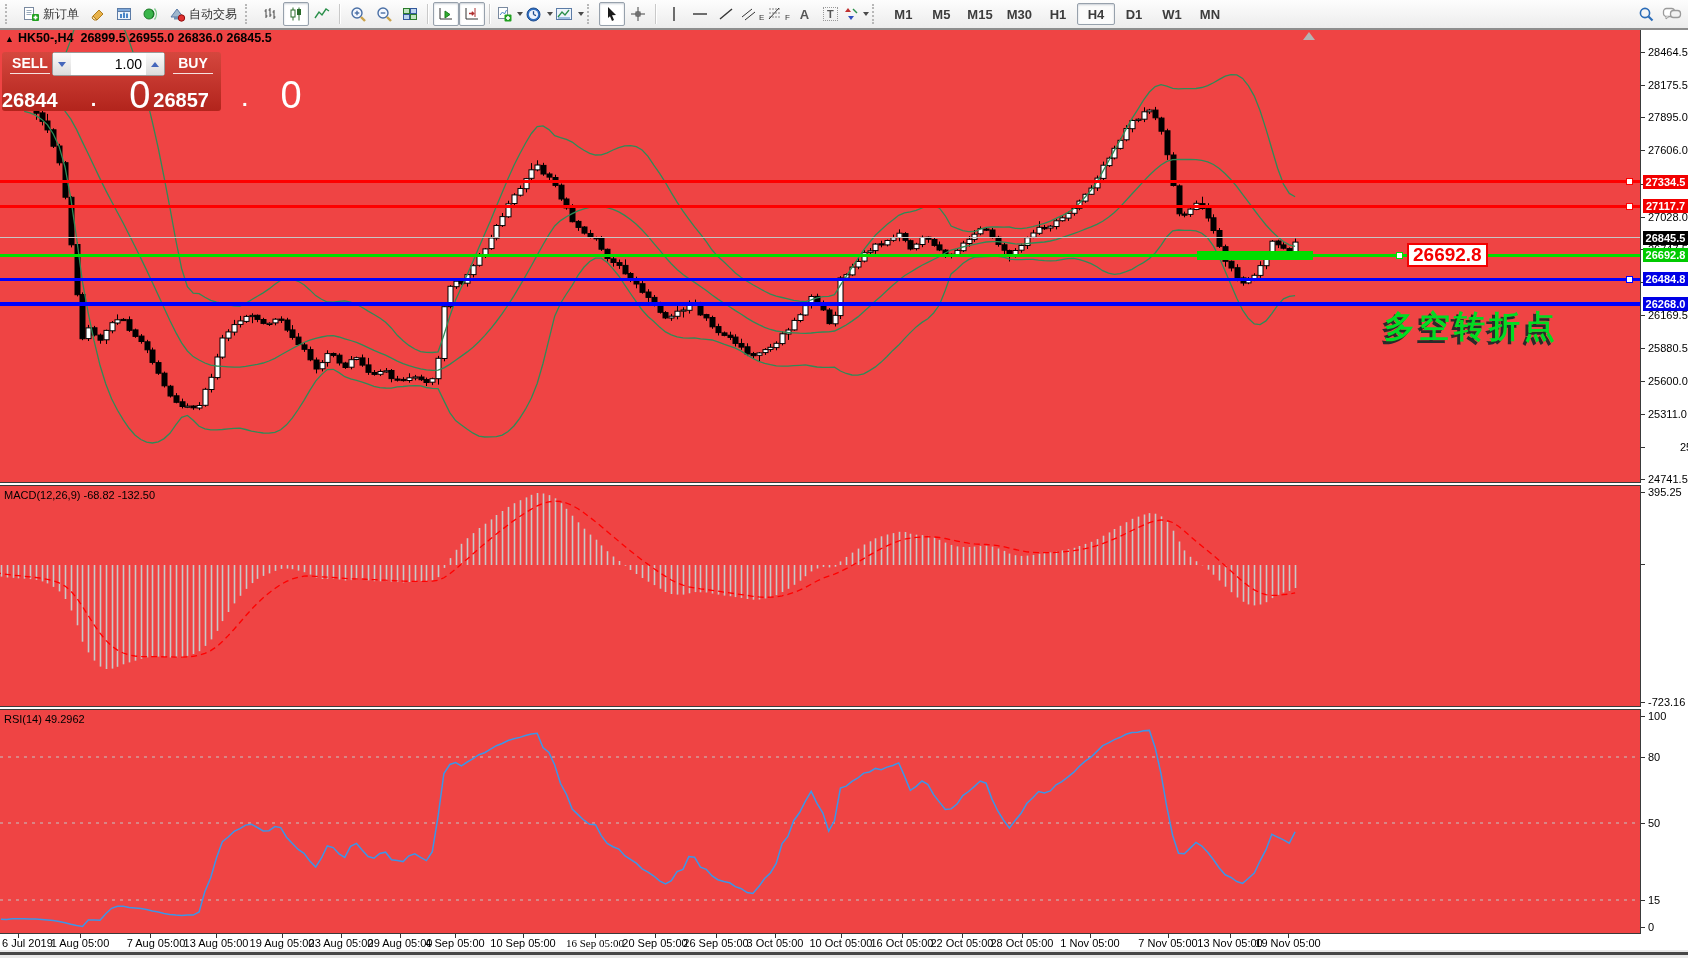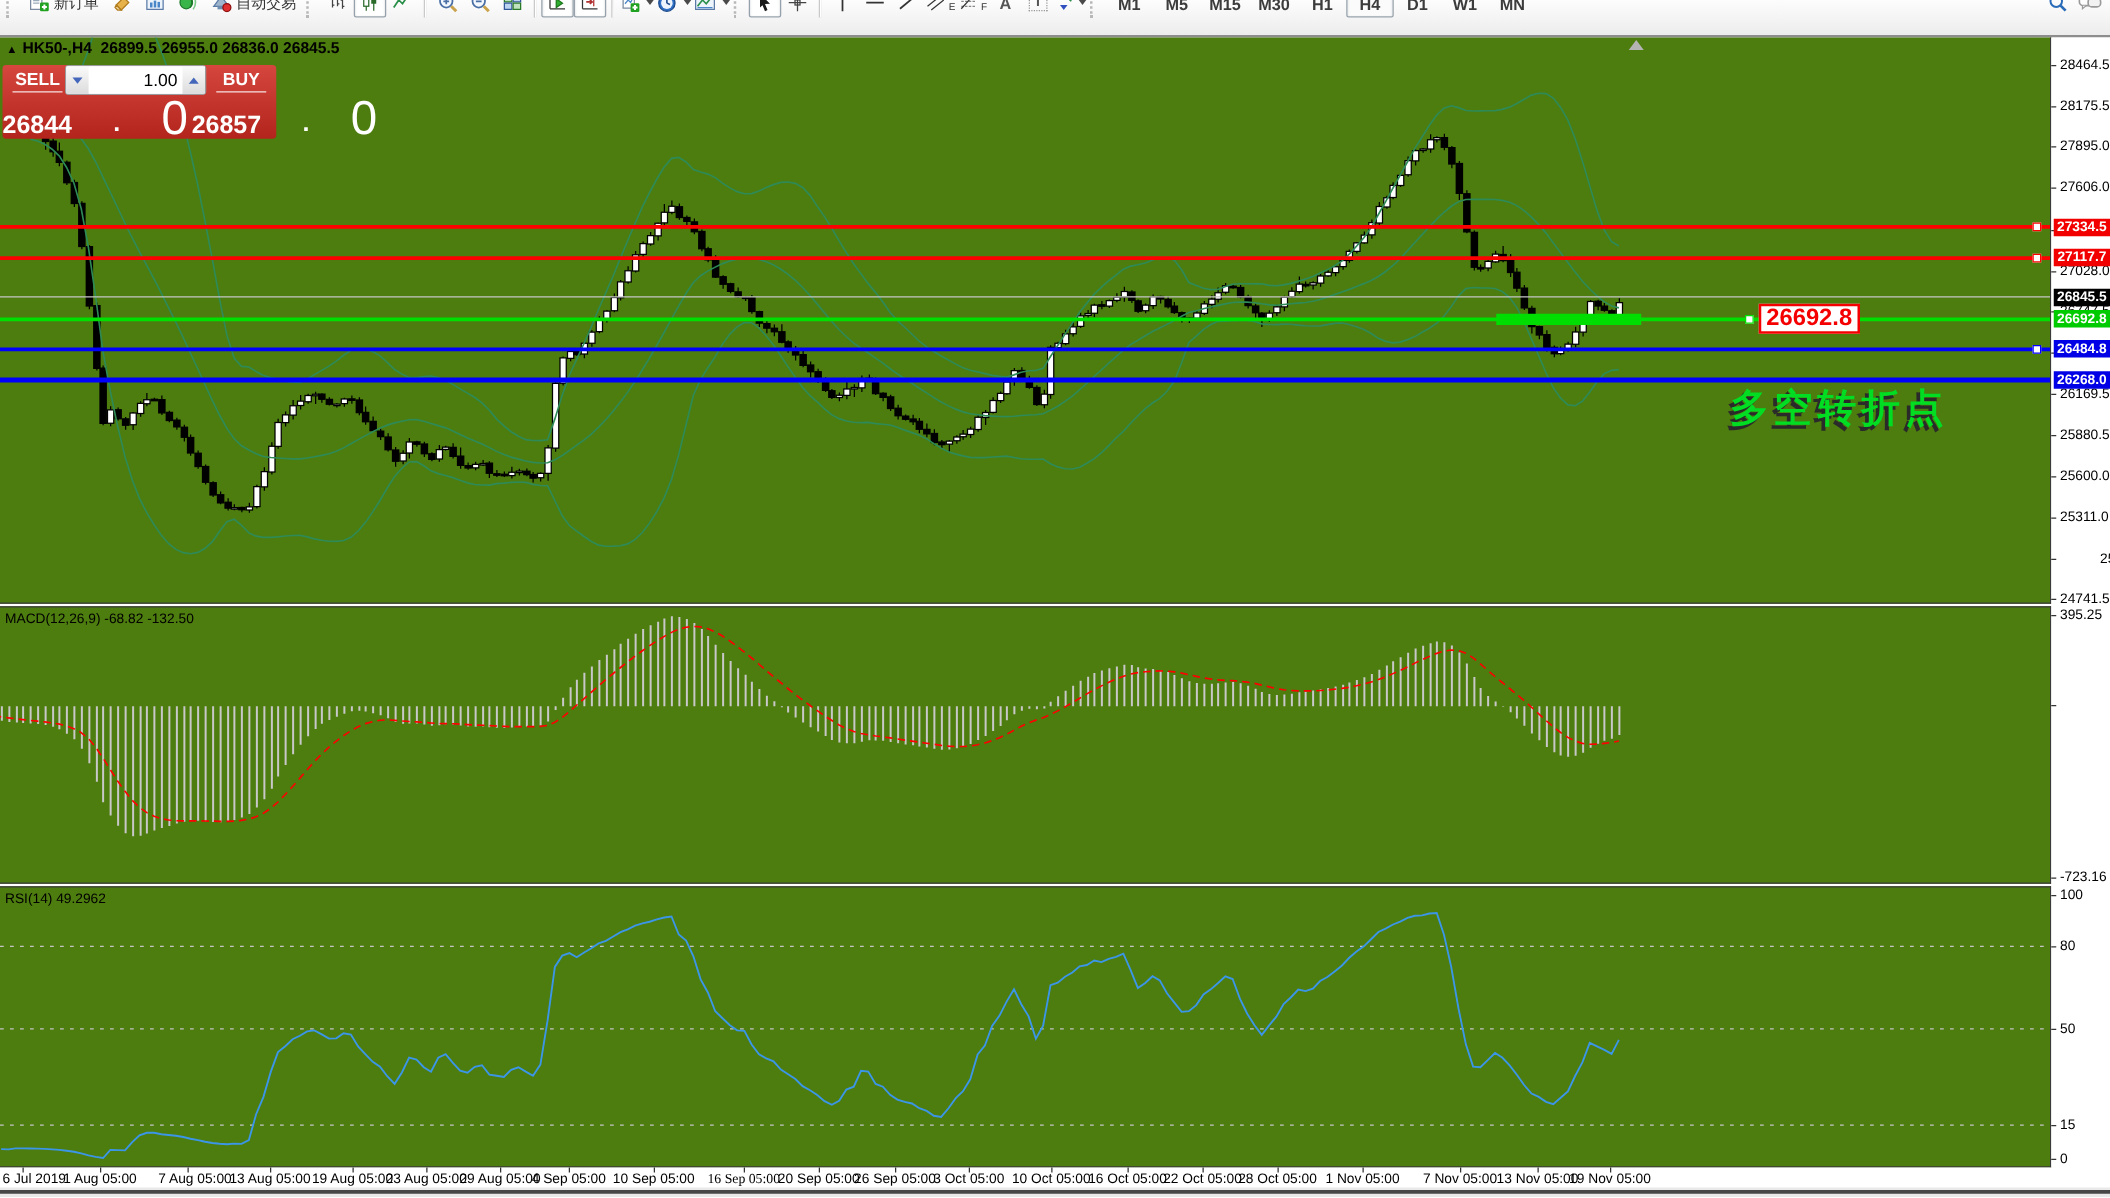--- a/index.html
+++ b/index.html
@@ -1,36 +1,36 @@
 <!DOCTYPE html>
 <html><head>
 <meta charset="utf-8">
 <style>
   html,body{margin:0;padding:0;background:#fff;}
   #app{position:relative;width:1688px;height:958px;overflow:hidden;
        font-family:"Liberation Sans","DejaVu Sans",sans-serif;background:#fff;
        -webkit-font-smoothing:antialiased;}
   
   #toolbar{position:absolute;left:0;top:0;width:1688px;height:28px;box-sizing:border-box;
-           display:flex;align-items:flex-end;padding:14px 3px;
+           display:flex;align-items:center;padding:14px 3px;
            background:linear-gradient(#fdfdfd,#ececec);border-bottom:2px solid #8d8d8d;}
   .tb-handle{width:6px;height:20px;border-left:2px dotted #b8b8b8;margin:0 4px 0 2px;flex:none;}
   .tb-sep{width:1px;height:20px;background:#c9c9c9;border-right:1px solid #fff;margin:0 4px;flex:none;}
   .tb-btn{height:22px;min-width:24px;flex:none;display:flex;align-items:center;justify-content:center;
           border:1px solid transparent;border-radius:2px;gap:3px;color:#333;cursor:default;}
   .tb-btn.labeled{padding:0 5px;font-size:12px;}
   .tb-btn.pressed{background:#fff;border-color:#97a1ac;box-shadow:inset 0 1px 2px #c9cfd6;}
   .caret{width:0;height:0;border-left:3px solid transparent;border-right:3px solid transparent;
          border-top:4px solid #4a4a4a;margin-left:2px;}
   .tf-btn{font-size:13px;font-weight:bold;color:#3c3c3c;padding:0 6px;height:20px;}
   .tf-btn.pressed{background:#fbfbfb;border-color:#97a1ac;box-shadow:inset 0 1px 2px #c9cfd6;}
   #tb-right{margin-left:auto;display:flex;align-items:center;}
   .ico{display:block;}
   
-  .pane{position:absolute;left:0;background:#4d7c0f;box-sizing:border-box;border-right:1px solid #3a3a3a;overflow:hidden;}
+  .pane{position:absolute;left:0;background:#ef4444;box-sizing:border-box;border-right:1px solid #3a3a3a;overflow:hidden;}
   #main-pane{top:30px;width:1641px;height:453px;border-bottom:1px solid #3a3a3a;}
   #macd-pane{top:485px;width:1641px;height:222px;border-top:1px solid #3a3a3a;border-bottom:1px solid #3a3a3a;}
   #rsi-pane{top:709px;width:1641px;height:225px;border-top:1px solid #3a3a3a;border-bottom:1px solid #3a3a3a;}
   .pane svg{position:absolute;left:0;top:0;}
   .ind-label{position:absolute;left:4px;top:3px;font-size:11px;color:#000;z-index:5;}
   
   .hline{position:absolute;left:0;width:1641px;z-index:3;}
   .hline-handle{position:absolute;width:7px;height:7px;background:#fff;box-sizing:border-box;z-index:4;}
   #price-callout{position:absolute;z-index:5;background:#fff;border:2px solid #f40000;
                  color:#f40000;font-size:19px;font-weight:bold;line-height:20px;padding:0 4px;}

